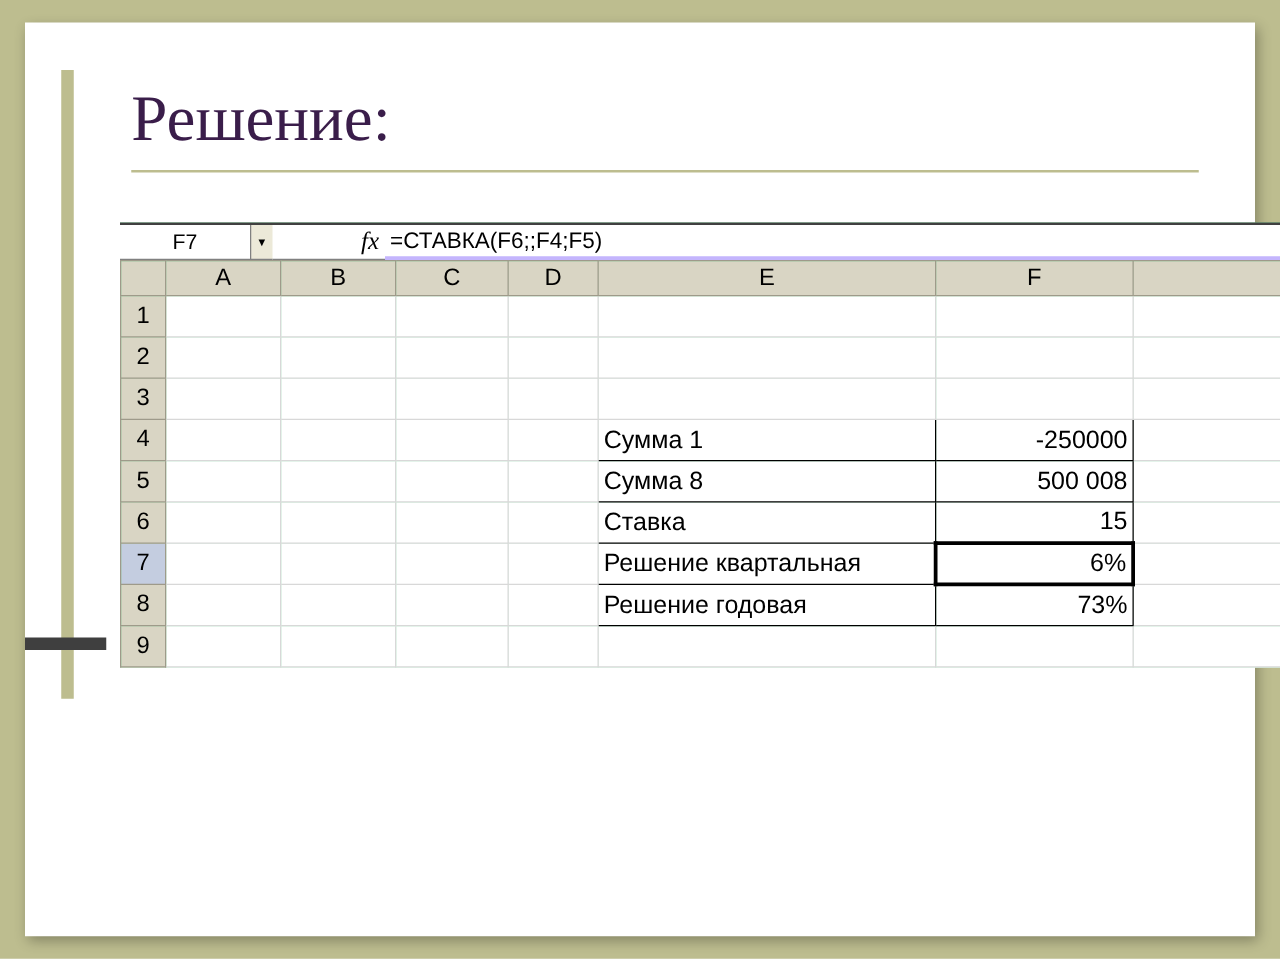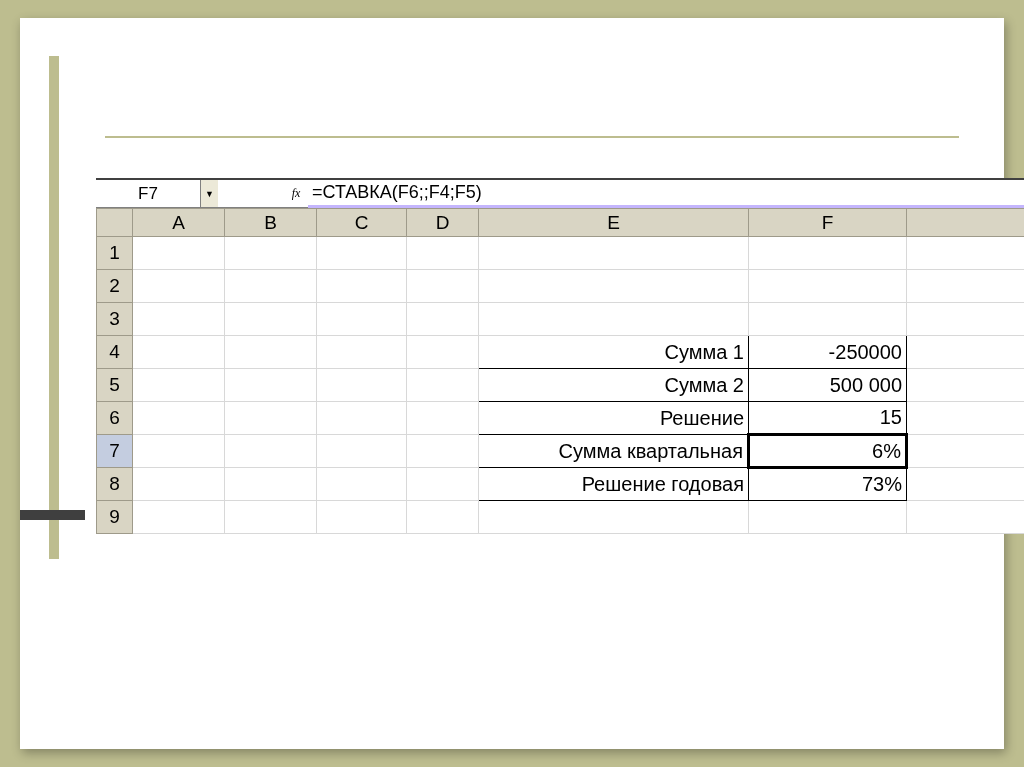--- a/index.html
+++ b/index.html
@@ -92,21 +92,21 @@
     border-bottom: 1px solid #808080;
   }
   .fx {
     width: 24px;
     border-bottom: 1px solid #808080;
     display: flex;
     align-items: center;
     justify-content: center;
     font-style: italic;
     font-family: "Times New Roman", serif;
-    font-size: 12px;
+    font-size: 20px;
   }
   .formula {
     flex: 1;
     border-bottom: 3px solid #c4b5fd;
     display: flex;
     align-items: center;
     padding-left: 4px;
     font-family: Arial, sans-serif;
     font-size: 18px;
   }
@@ -149,31 +149,32 @@
     height: 33px;
     font-family: Arial, sans-serif;
     font-size: 20px;
     padding: 0 4px;
     vertical-align: middle;
   }
   td.cell.boldborder {
     border: 1.5px solid #000;
   }
   td.cell.numright { text-align: right; margin-top: 30px; }
-  td.cell.left { text-align: right; }
+  td.cell.left { text-align: left; }
   td.cell.selected {
     border: 3px solid #000;
   }
 </style>
 </head>
 <body>
 
 <div class="slide">
   <div class="accent-vert"></div>
   <div class="accent-horiz"></div>
+  <div class="title">Решение:</div>
   <div class="title-underline"></div>
 
   <div class="sheet-wrap">
     <div class="fbar">
       <div class="namebox">F7</div>
       <div class="drop">▼</div>
       <div class="fspacer"></div>
       <div class="fx">fx</div>
       <div class="formula">=СТАВКА(F6;;F4;F5)</div>
     </div>
@@ -229,41 +230,41 @@
         <td class="cell boldborder left">Сумма 1</td>
         <td class="cell boldborder numright">-250000</td>
         <td class="cell"></td>
       </tr>
       <tr>
         <td class="rowhead">5</td>
         <td class="cell"></td>
         <td class="cell"></td>
         <td class="cell"></td>
         <td class="cell"></td>
-        <td class="cell boldborder left">Сумма 2</td>
-        <td class="cell boldborder numright">500 000</td>
+        <td class="cell boldborder left">Сумма 8</td>
+        <td class="cell boldborder numright">500 008</td>
         <td class="cell"></td>
       </tr>
       <tr>
         <td class="rowhead">6</td>
         <td class="cell"></td>
         <td class="cell"></td>
         <td class="cell"></td>
         <td class="cell"></td>
-        <td class="cell boldborder left">Решение</td>
+        <td class="cell boldborder left">Ставка</td>
         <td class="cell boldborder numright">15</td>
         <td class="cell"></td>
       </tr>
       <tr>
         <td class="rowhead sel">7</td>
         <td class="cell"></td>
         <td class="cell"></td>
         <td class="cell"></td>
         <td class="cell"></td>
-        <td class="cell boldborder left">Сумма квартальная</td>
+        <td class="cell boldborder left">Решение квартальная</td>
         <td class="cell boldborder numright selected">6%</td>
         <td class="cell"></td>
       </tr>
       <tr>
         <td class="rowhead">8</td>
         <td class="cell"></td>
         <td class="cell"></td>
         <td class="cell"></td>
         <td class="cell"></td>
         <td class="cell boldborder left">Решение годовая</td>

